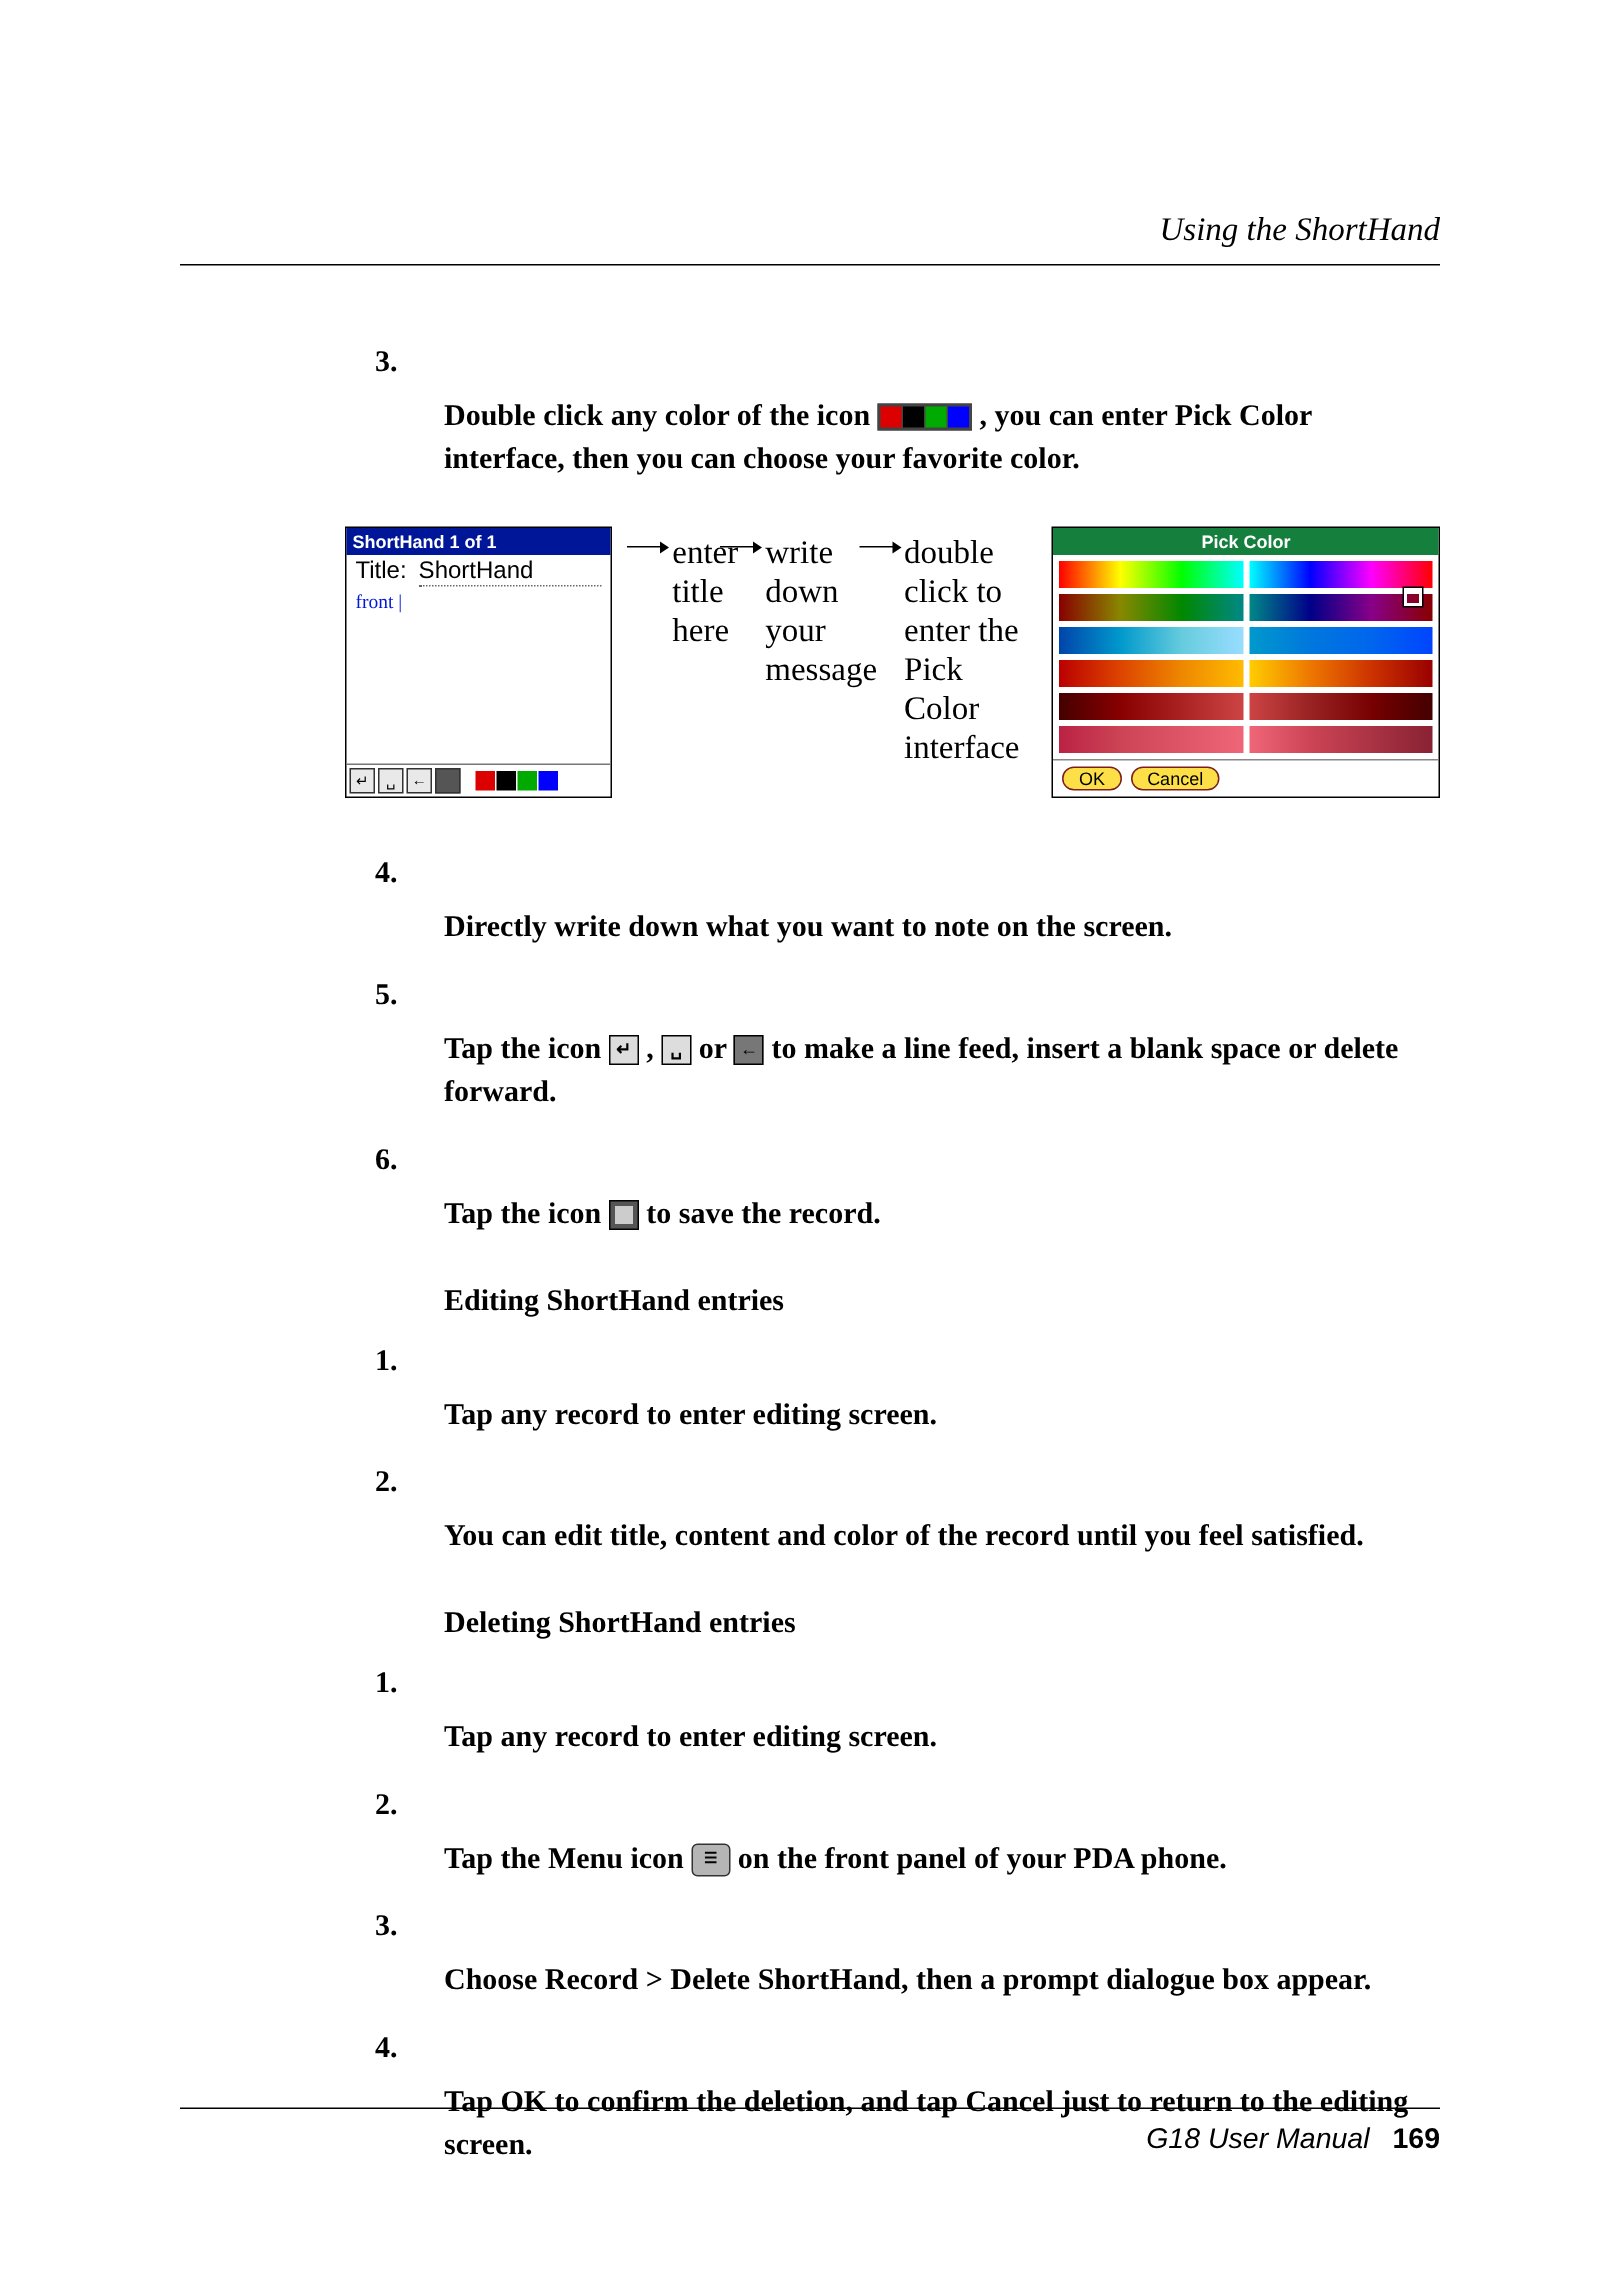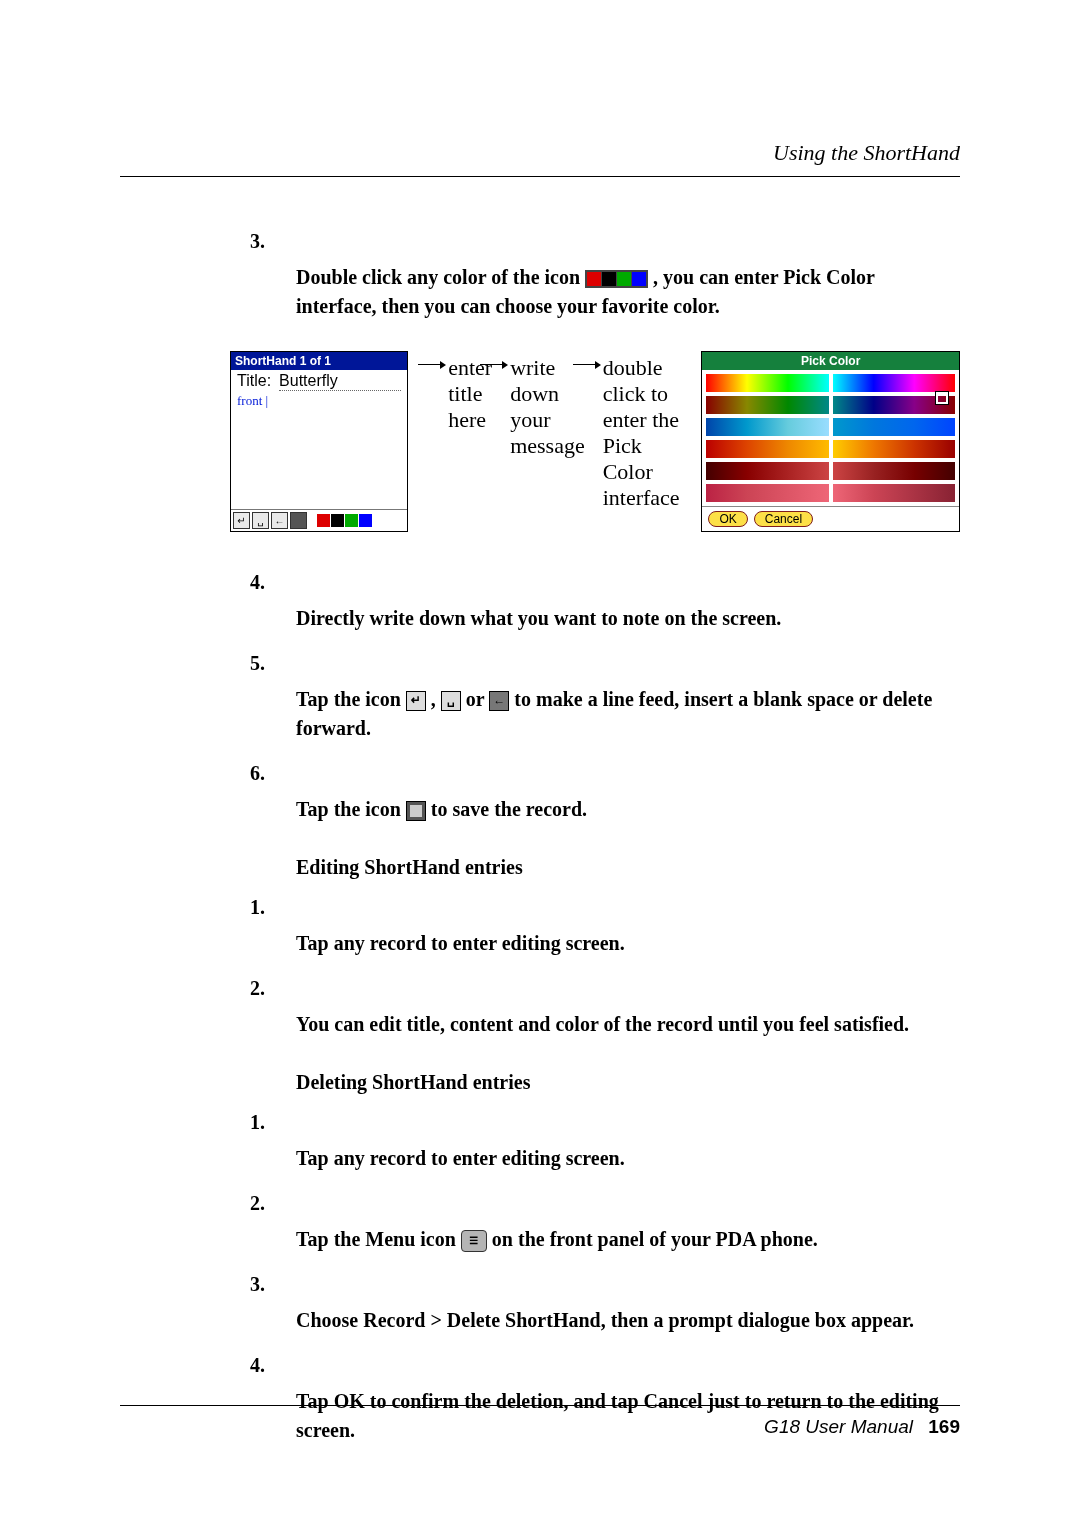--- a/index.html
+++ b/index.html
@@ -267,21 +267,21 @@
         </span>
         <span>, you can enter Pick Color interface, then you can choose your favorite color.</span>
       </div>
     </div>
 
     <div class="figure">
       <div class="mini-screen">
         <div class="mini-topbar">ShortHand 1 of 1</div>
         <div class="mini-title-row">
           <span class="lbl">Title:</span>
-          <span class="val">Butterfly</span>
+          <span class="val">ShortHand</span>
         </div>
         <div class="mini-body">
           <span>front</span> |
         </div>
         <div class="mini-toolbar">
           <span class="tool">↵</span>
           <span class="tool">␣</span>
           <span class="tool">←</span>
           <span class="tool" style="background:#555;"></span>
           <span class="swatches">

